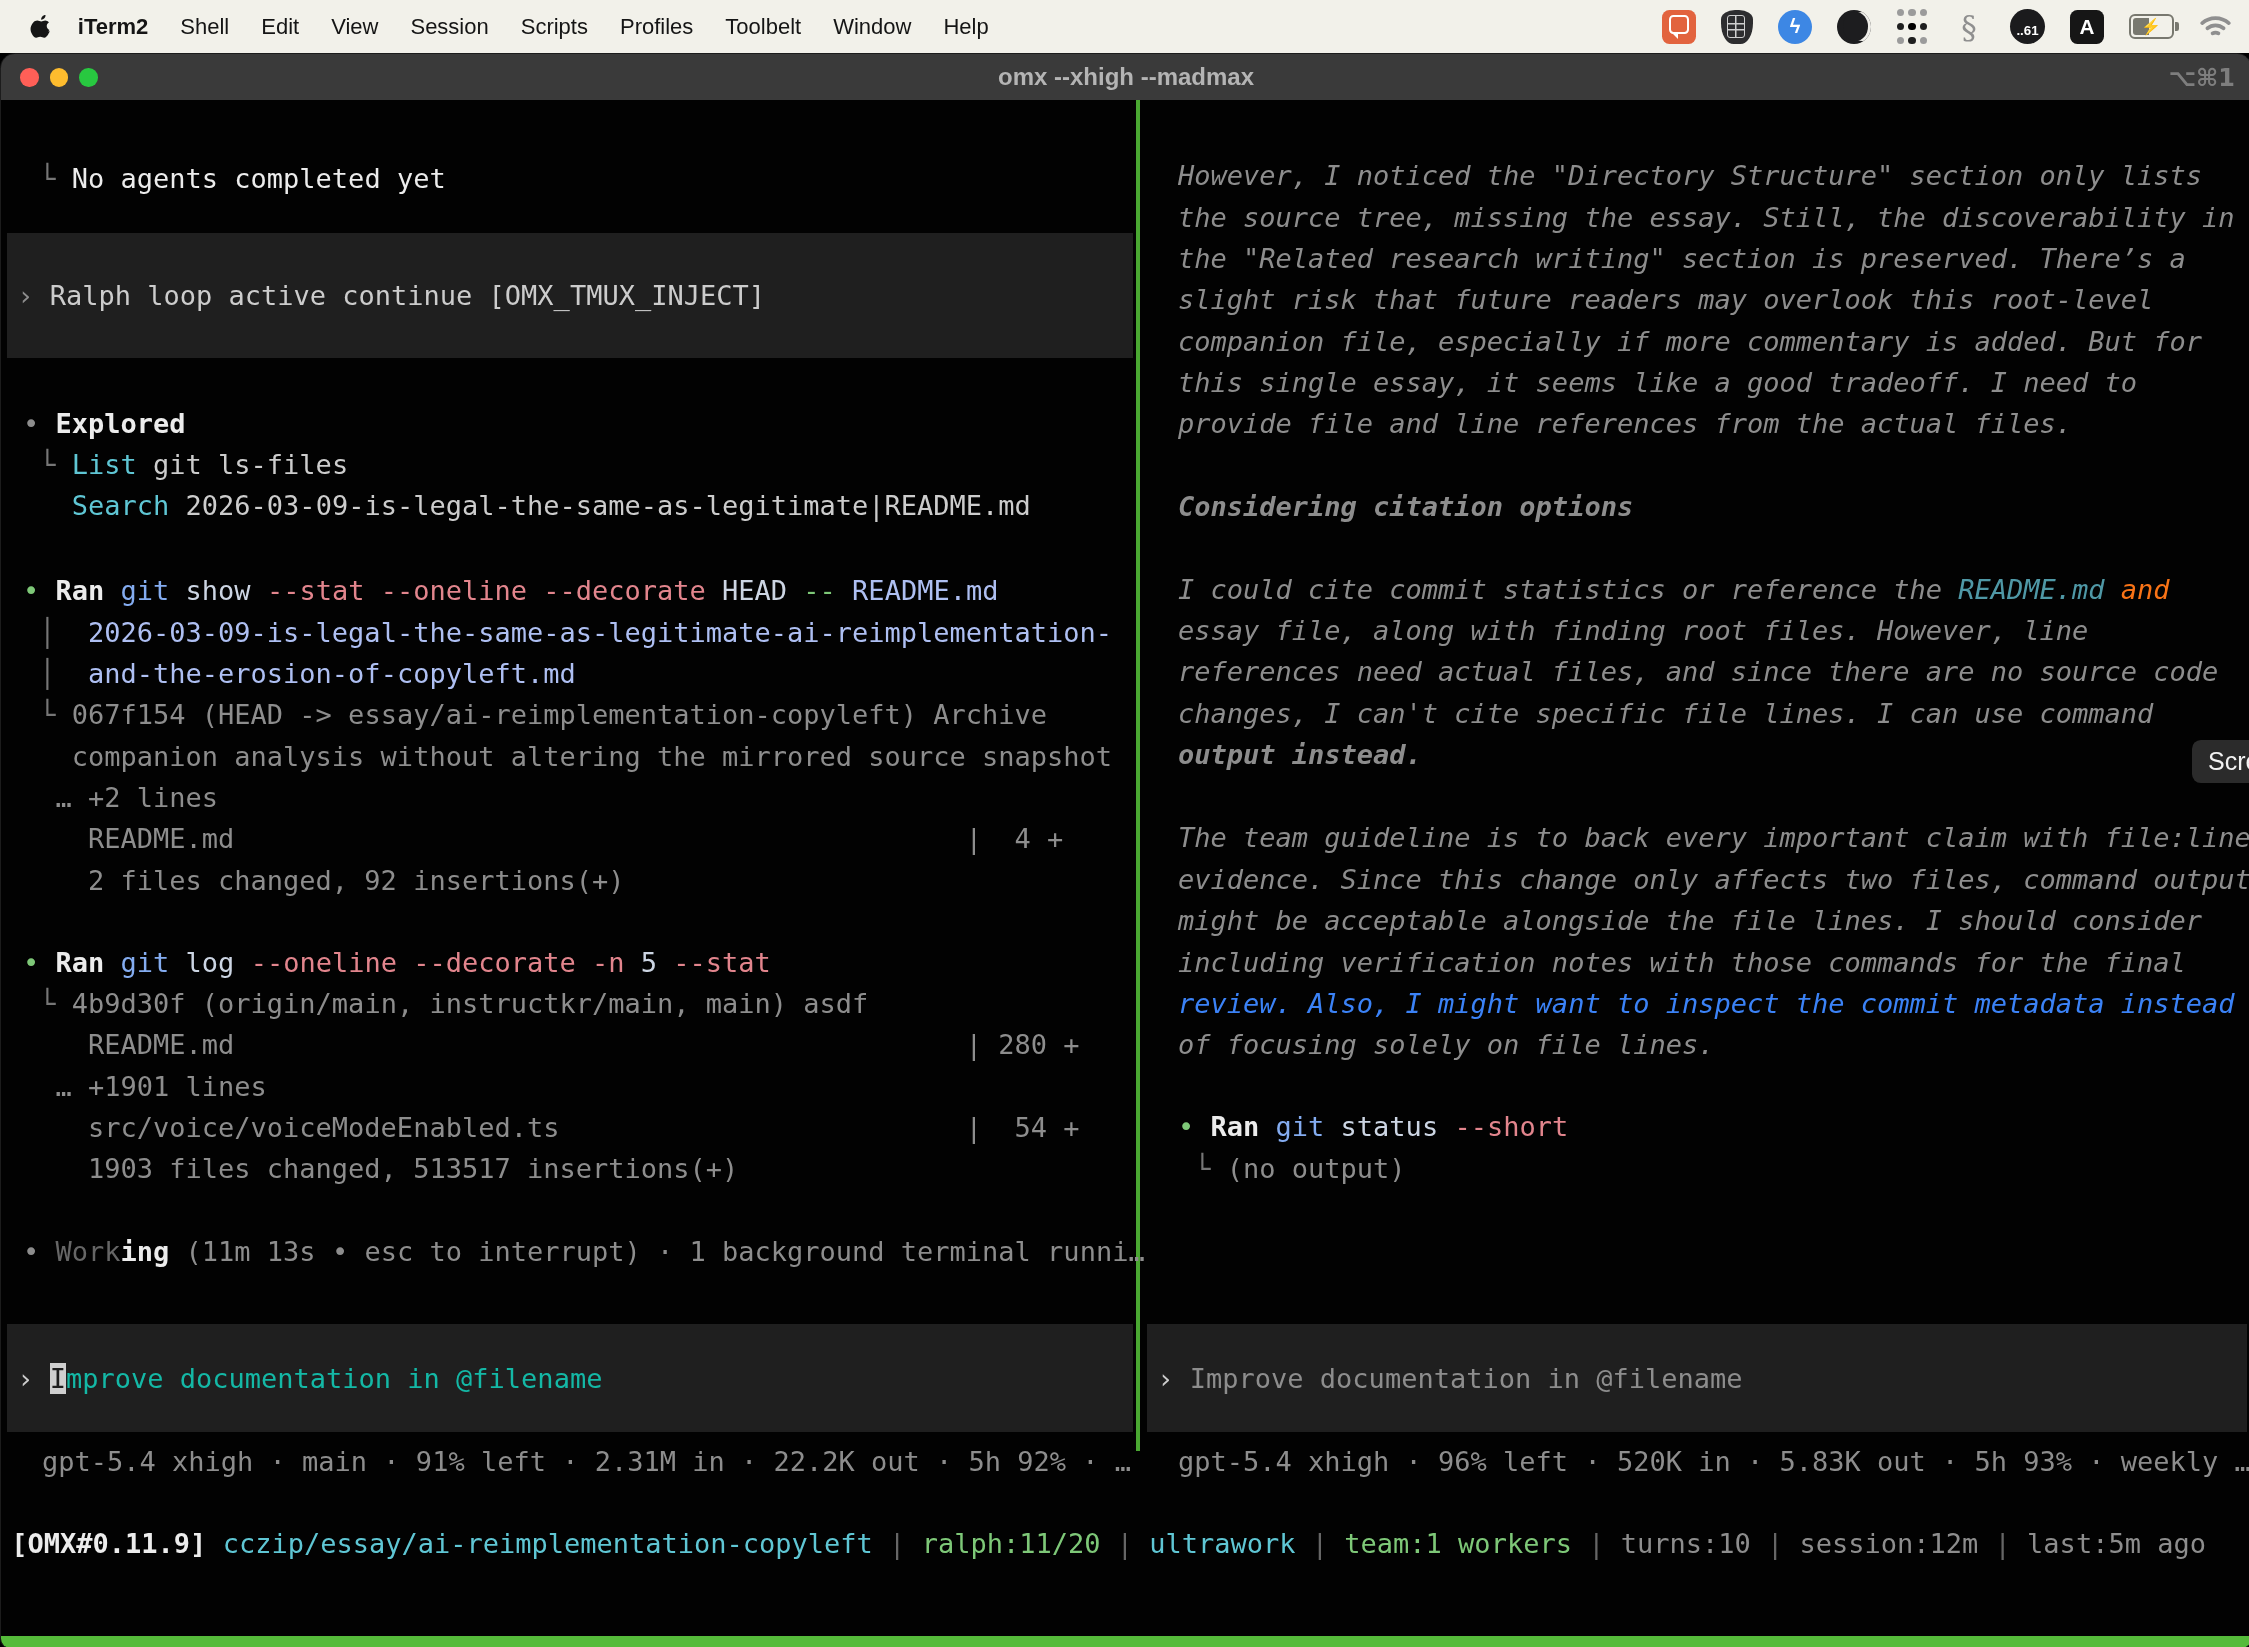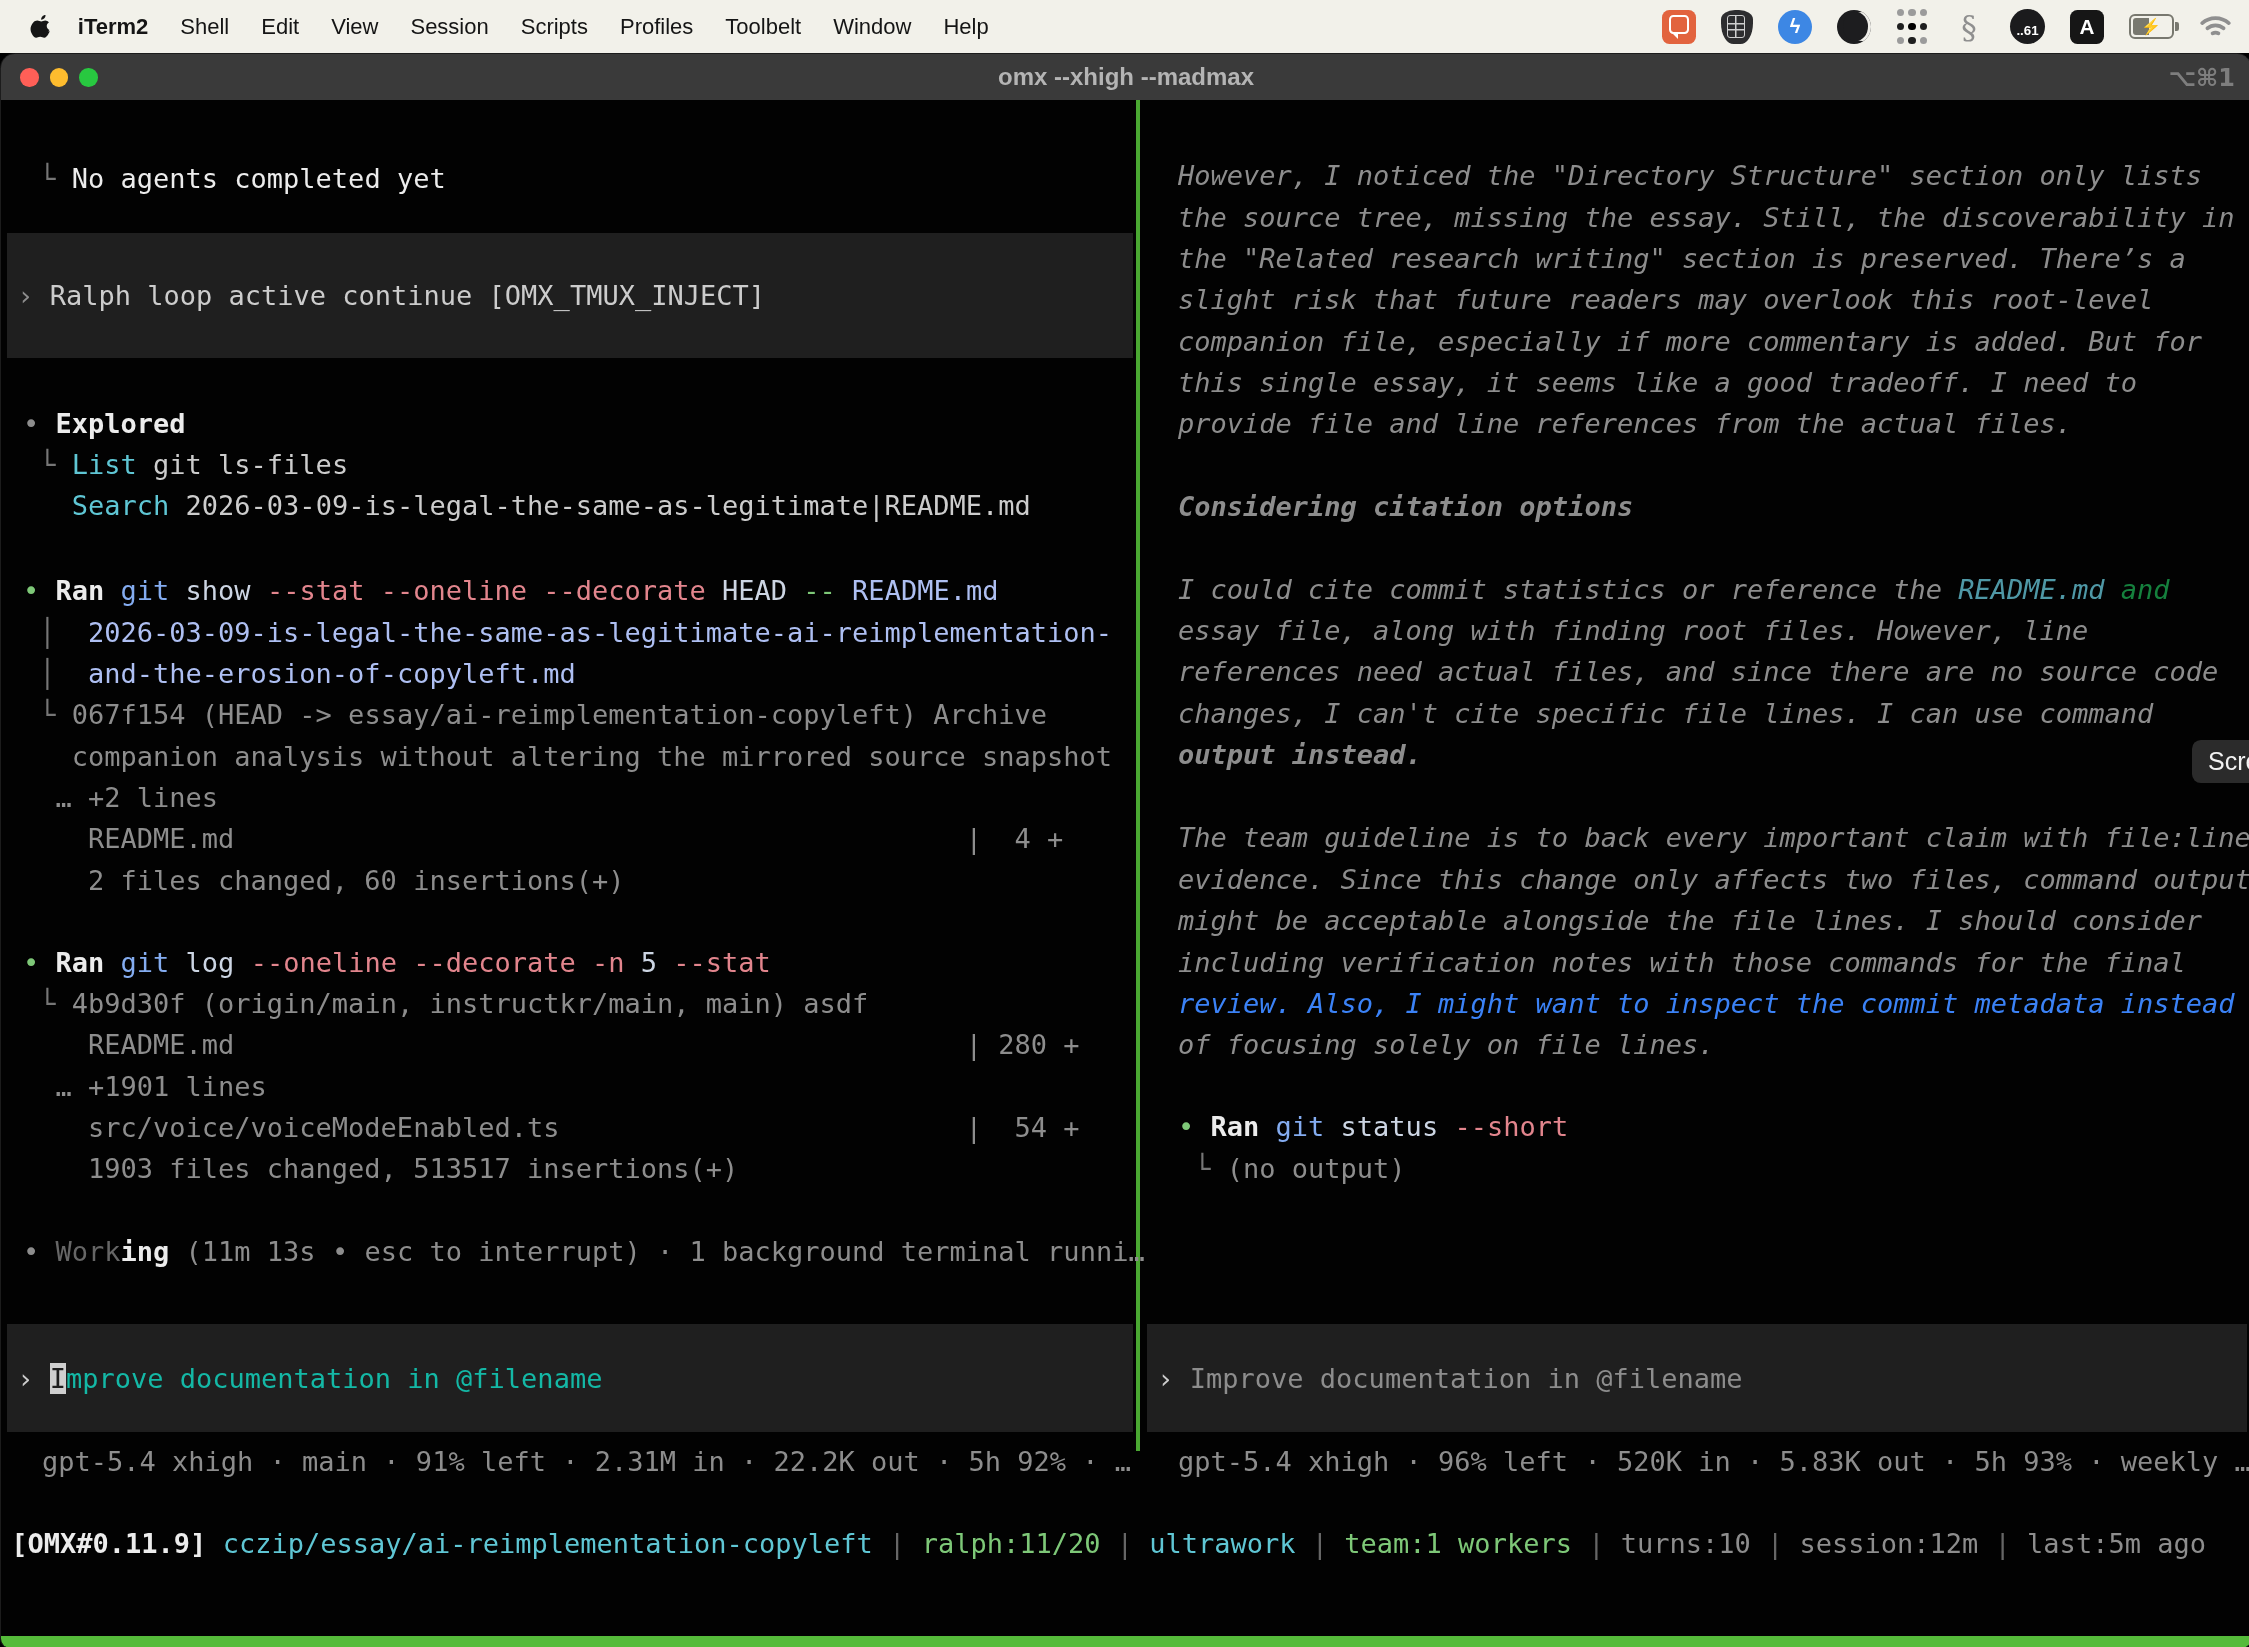--- a/index.html
+++ b/index.html
@@ -175,38 +175,38 @@
         <div class="tline" style="left: 22px; top: 303px;"><span style="color: rgb(141, 141, 141);">• </span><span style="color: rgb(236, 236, 236); font-weight: 700;">Explored</span></div>
         <div class="tline" style="left: 22px; top: 344px;"><span style="color: rgb(118, 118, 118);"> └ </span><span style="color: rgb(95, 198, 212);">List</span><span style="color: rgb(204, 204, 204);"> git ls-files</span></div>
         <div class="tline" style="left: 22px; top: 385px;"><span style="color: rgb(204, 204, 204);">   </span><span style="color: rgb(95, 198, 212);">Search</span><span style="color: rgb(204, 204, 204);"> 2026-03-09-is-legal-the-same-as-legitimate|README.md</span></div>
         <div class="tline" style="left: 22px; top: 470px;"><span style="color: rgb(126, 200, 120);">• </span><span style="color: rgb(236, 236, 236); font-weight: 700;">Ran</span><span style="color: rgb(204, 204, 204);"> </span><span style="color: rgb(132, 172, 240);">git</span><span style="color: rgb(204, 213, 227);"> show </span><span style="color: rgb(226, 133, 141);">--stat --oneline --decorate</span><span style="color: rgb(204, 213, 227);"> HEAD </span><span style="color: rgb(126, 200, 120);">--</span><span style="color: rgb(174, 191, 242);"> README.md</span></div>
         <div class="tline" style="left: 22px; top: 512px;"><span style="color: rgb(118, 118, 118);"> │  </span><span style="color: rgb(174, 191, 242);">2026-03-09-is-legal-the-same-as-legitimate-ai-reimplementation-</span></div>
         <div class="tline" style="left: 22px; top: 553px;"><span style="color: rgb(118, 118, 118);"> │  </span><span style="color: rgb(174, 191, 242);">and-the-erosion-of-copyleft.md</span></div>
         <div class="tline" style="left: 22px; top: 594px;"><span style="color: rgb(118, 118, 118);"> └ </span><span style="color: rgb(141, 141, 141);">067f154 (HEAD -&gt; essay/ai-reimplementation-copyleft) Archive</span></div>
         <div class="tline" style="left: 22px; top: 636px;"><span style="color: rgb(141, 141, 141);">   companion analysis without altering the mirrored source snapshot</span></div>
         <div class="tline" style="left: 22px; top: 677px;"><span style="color: rgb(141, 141, 141);">  … +2 lines</span></div>
         <div class="tline" style="left: 22px; top: 718px;"><span style="color: rgb(141, 141, 141);">    README.md</span><span style="color: rgb(141, 141, 141);">                                             |  4 +</span></div>
-        <div class="tline" style="left: 22px; top: 760px;"><span style="color: rgb(141, 141, 141);">    2 files changed, 60 insertions(+)</span></div>
+        <div class="tline" style="left: 22px; top: 760px;"><span style="color: rgb(141, 141, 141);">    2 files changed, 92 insertions(+)</span></div>
         <div class="tline" style="left: 22px; top: 842px;"><span style="color: rgb(126, 200, 120);">• </span><span style="color: rgb(236, 236, 236); font-weight: 700;">Ran</span><span style="color: rgb(204, 204, 204);"> </span><span style="color: rgb(132, 172, 240);">git</span><span style="color: rgb(204, 213, 227);"> log </span><span style="color: rgb(226, 133, 141);">--oneline --decorate</span><span style="color: rgb(204, 204, 204);"> </span><span style="color: rgb(226, 133, 141);">-n</span><span style="color: rgb(204, 213, 227);"> 5 </span><span style="color: rgb(226, 133, 141);">--stat</span></div>
         <div class="tline" style="left: 22px; top: 883px;"><span style="color: rgb(118, 118, 118);"> └ </span><span style="color: rgb(141, 141, 141);">4b9d30f (origin/main, instructkr/main, main) asdf</span></div>
         <div class="tline" style="left: 22px; top: 924px;"><span style="color: rgb(141, 141, 141);">    README.md</span><span style="color: rgb(141, 141, 141);">                                             | 280 +</span></div>
         <div class="tline" style="left: 22px; top: 966px;"><span style="color: rgb(141, 141, 141);">  … +1901 lines</span></div>
         <div class="tline" style="left: 22px; top: 1007px;"><span style="color: rgb(141, 141, 141);">    src/voice/voiceModeEnabled.ts</span><span style="color: rgb(141, 141, 141);">                         |  54 +</span></div>
         <div class="tline" style="left: 22px; top: 1048px;"><span style="color: rgb(141, 141, 141);">    1903 files changed, 513517 insertions(+)</span></div>
         <div class="tline" style="left: 22px; top: 1131px;"><span style="color: rgb(141, 141, 141);">• </span><span style="color: rgb(102, 102, 102);">Work</span><span style="color: rgb(236, 236, 236); font-weight: 700;">ing</span><span style="color: rgb(141, 141, 141);"> (11m 13s • esc to interrupt) · 1 background terminal runni…</span></div>
         <div class="tline" style="left: 41px; top: 1341px;"><span style="color: rgb(141, 141, 141);">gpt-5.4 xhigh · main · 91% left · 2.31M in · 22.2K out · 5h 92% · …</span></div>
         <div class="tline it" style="left: 1177px; top: 55px;"><span style="color: rgb(141, 141, 141);">However, I noticed the "Directory Structure" section only lists</span></div>
         <div class="tline it" style="left: 1177px; top: 97px;"><span style="color: rgb(141, 141, 141);">the source tree, missing the essay. Still, the discoverability in</span></div>
         <div class="tline it" style="left: 1177px; top: 138px;"><span style="color: rgb(141, 141, 141);">the "Related research writing" section is preserved. There’s a</span></div>
         <div class="tline it" style="left: 1177px; top: 179px;"><span style="color: rgb(141, 141, 141);">slight risk that future readers may overlook this root-level</span></div>
         <div class="tline it" style="left: 1177px; top: 221px;"><span style="color: rgb(141, 141, 141);">companion file, especially if more commentary is added. But for</span></div>
         <div class="tline it" style="left: 1177px; top: 262px;"><span style="color: rgb(141, 141, 141);">this single essay, it seems like a good tradeoff. I need to</span></div>
         <div class="tline it" style="left: 1177px; top: 303px;"><span style="color: rgb(141, 141, 141);">provide file and line references from the actual files.</span></div>
         <div class="tline it" style="left: 1177px; top: 386px;"><span style="color: rgb(141, 141, 141); font-weight: 700;">Considering citation options</span></div>
-        <div class="tline it" style="left: 1177px; top: 469px;"><span style="color: rgb(141, 141, 141);">I could cite commit statistics or reference the </span><span style="color: rgb(79, 152, 166);">README.md</span><span style="color: #15803d;"> and</span></div>
+        <div class="tline it" style="left: 1177px; top: 469px;"><span style="color: rgb(141, 141, 141);">I could cite commit statistics or reference the </span><span style="color: rgb(79, 152, 166);">README.md</span><span style="color: #f97316;"> and</span></div>
         <div class="tline it" style="left: 1177px; top: 510px;"><span style="color: rgb(141, 141, 141);">essay file, along with finding root files. However, line</span></div>
         <div class="tline it" style="left: 1177px; top: 551px;"><span style="color: rgb(141, 141, 141);">references need actual files, and since there are no source code</span></div>
         <div class="tline it" style="left: 1177px; top: 593px;"><span style="color: rgb(141, 141, 141);">changes, I can't cite specific file lines. I can use command</span></div>
         <div class="tline it" style="left: 1177px; top: 634px;"><span style="color: rgb(141, 141, 141); font-weight: bold;">output instead.</span></div>
         <div class="tline it" style="left: 1177px; top: 717px;"><span style="color: rgb(141, 141, 141);">The team guideline is to back every important claim with file:line</span></div>
         <div class="tline it" style="left: 1177px; top: 759px;"><span style="color: rgb(141, 141, 141);">evidence. Since this change only affects two files, command output</span></div>
         <div class="tline it" style="left: 1177px; top: 800px;"><span style="color: rgb(141, 141, 141);">might be acceptable alongside the file lines. I should consider</span></div>
         <div class="tline it" style="left: 1177px; top: 842px;"><span style="color: rgb(141, 141, 141);">including verification notes with those commands for the final</span></div>
         <div class="tline it" style="left: 1177px; top: 883px;"><span style="color: #3b82f6;">review. Also, I might want to inspect the commit metadata instead</span></div>
         <div class="tline it" style="left: 1177px; top: 924px;"><span style="color: rgb(141, 141, 141);">of focusing solely on file lines.</span></div>

